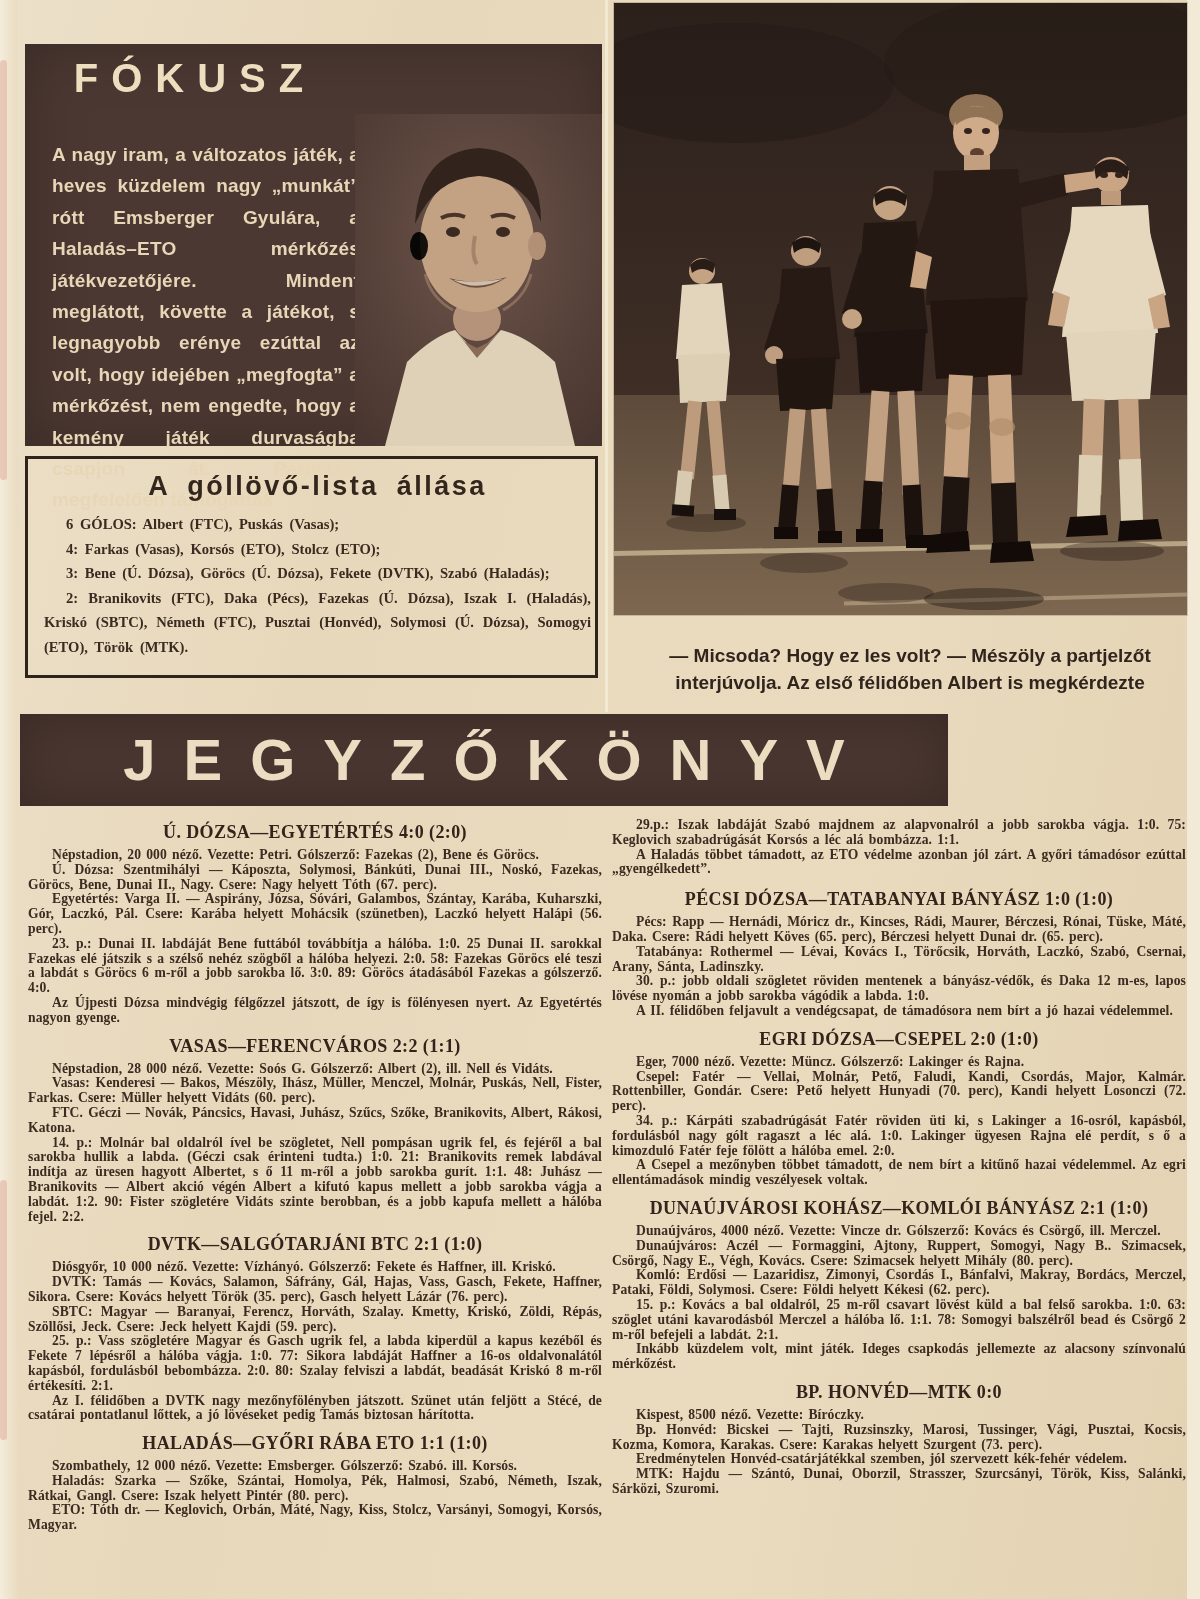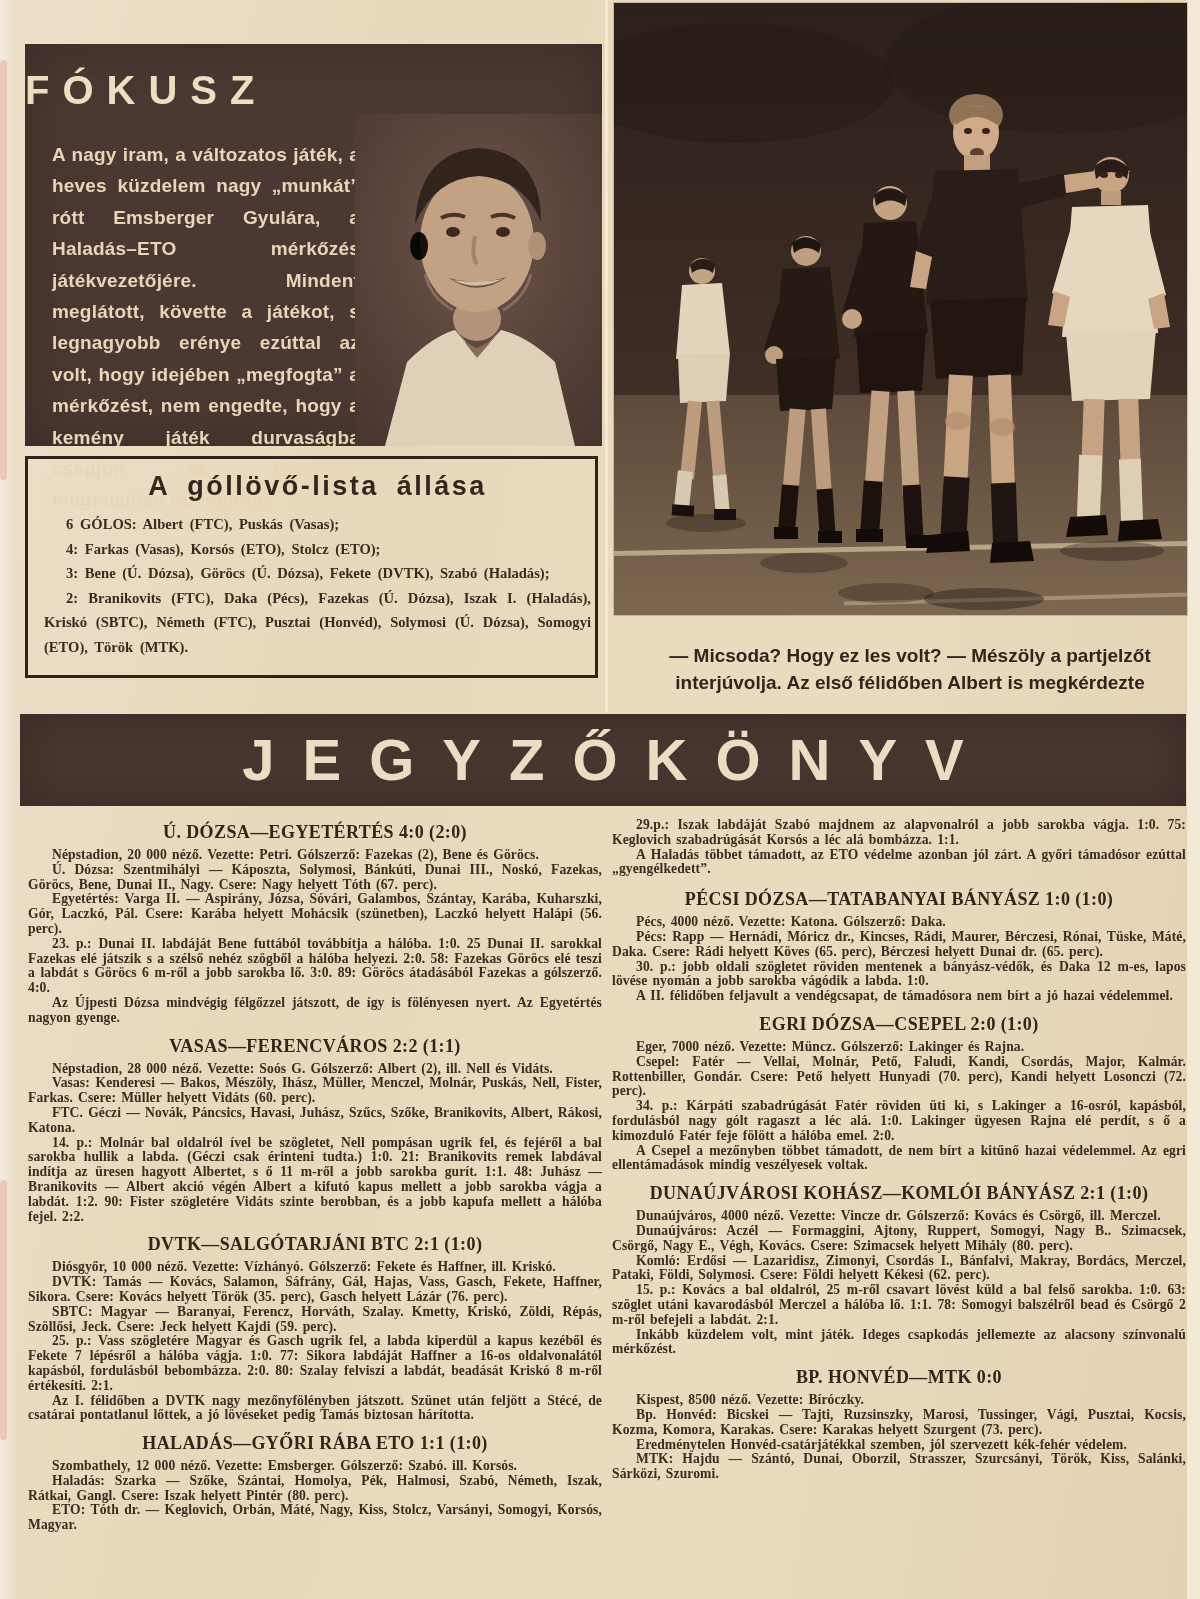--- a/index.html
+++ b/index.html
@@ -10,21 +10,21 @@
         background:linear-gradient(90deg,#f4ecdc,#eadcc2);}
   .bleed{position:absolute;left:0;width:7px;background:rgba(214,140,120,0.35);border-radius:4px;}
   .bleed.b1{top:60px;height:420px;}
   .bleed.b2{top:1180px;height:260px;}
   .margin-right{position:absolute;right:0;top:0;width:13px;height:1599px;background:#f2e9d7;}
   .fold{position:absolute;left:605px;top:0;width:3px;height:712px;background:rgba(250,245,230,0.55);}
 
   
   .fokusz{position:absolute;left:25px;top:44px;width:577px;height:402px;background:#4c3832;
           box-shadow:inset 0 0 60px rgba(0,0,0,0.25);}
-  .fokusz-title{position:absolute;left:0;top:24px;width:340px;margin:0;text-align:left;
+  .fokusz-title{position:absolute;left:0;top:12px;width:340px;margin:0;text-align:center;
           font:bold 40px "Liberation Sans",sans-serif;letter-spacing:13px;color:#ecdfbf;}
   .fokusz-body{position:absolute;left:27px;top:95px;width:308px;margin:0;
           font:bold 19px/31.4px "Liberation Sans",sans-serif;color:#e7d7b7;text-align:justify;
           letter-spacing:0.2px;}
   .portrait{position:absolute;left:330px;top:70px;width:247px;height:332px;}
 
   
   .goal-box{position:absolute;left:25px;top:456px;width:573px;height:222px;box-sizing:border-box;
           border:3px solid #2f241b;padding:10px 4px 0 16px;overflow:hidden;}
   .goal-title{margin:2px 0 10px;text-align:center;font:bold 27px "Liberation Sans",sans-serif;
@@ -32,21 +32,21 @@
   .goal-item{margin:0;font:bold 14.6px/24.6px "Liberation Serif",serif;color:#3a2b21;
           text-align:justify;text-indent:22px;word-spacing:3px;}
 
   
   .match-photo{position:absolute;left:614px;top:3px;width:573px;height:612px;margin:0;
           box-shadow:0 0 0 1px rgba(60,40,30,0.2);}
   .caption{position:absolute;left:606px;top:630px;width:584px;margin:12px;
           font:bold 19px/27px "Liberation Sans",sans-serif;color:#30241d;text-align:center;}
 
   
-  .banner{position:absolute;left:20px;top:714px;width:1166px;height:92px;background:#4a3630;
+  .banner{position:absolute;left:20px;top:714px;width:928px;height:92px;background:#4a3630;
           color:#eaddc1;font:bold 58px/92px "Liberation Sans",sans-serif;text-align:center;
           letter-spacing:28px;text-indent:28px;white-space:nowrap;
           box-shadow:inset 0 0 50px rgba(0,0,0,0.25);}
 
   
   .col{position:absolute;top:812px;width:574px;height:787px;overflow:hidden;}
   .col-left{left:28px;}
   .col-right{left:612px;}
   .h{margin:9px 0 5px;text-align:center;font:bold 18px/22px "Liberation Serif",serif;
      color:#32241b;letter-spacing:0.4px;}
@@ -247,22 +247,22 @@
     <p class="p">Szombathely, 12 000 néző. Vezette: Emsberger. Gólszerző: Szabó. ill. Korsós.</p>
     <p class="p">Haladás: Szarka — Szőke, Szántai, Homolya, Pék, Halmosi, Szabó, Németh, Iszak, Rátkai, Gangl. Csere: Iszak helyett Pintér (80. perc).</p>
     <p class="p">ETO: Tóth dr. — Keglovich, Orbán, Máté, Nagy, Kiss, Stolcz, Varsányi, Somogyi, Korsós, Magyar.</p>
   </div>
 
   <div class="col col-right">
     <p class="p" style="margin-top:6px;">29.p.: Iszak labdáját Szabó majdnem az alapvonalról a jobb sarokba vágja. 1:0. 75: Keglovich szabadrúgását Korsós a léc alá bombázza. 1:1.</p>
     <p class="p">A Haladás többet támadott, az ETO védelme azonban jól zárt. A győri támadósor ezúttal „gyengélkedett”.</p>
 
     <h3 class="h first">PÉCSI DÓZSA—TATABANYAI BÁNYÁSZ 1:0 (1:0)</h3>
-    <p class="p">Pécs, 4000 néző. Vezette: Katona. Gólszerző: Daka.</p>
     <p class="p">Pécs: Rapp — Hernádi, Móricz dr., Kincses, Rádi, Maurer, Bérczesi, Rónai, Tüske, Máté, Daka. Csere: Rádi helyett Köves (65. perc), Bérczesi helyett Dunai dr. (65. perc).</p>
+    <p class="p">Tatabánya: Rothermel — Lévai, Kovács I., Törőcsik, Horváth, Laczkó, Szabó, Csernai, Arany, Sánta, Ladinszky.</p>
     <p class="p">30. p.: jobb oldali szögletet röviden mentenek a bányász-védők, és Daka 12 m-es, lapos lövése nyomán a jobb sarokba vágódik a labda. 1:0.</p>
     <p class="p">A II. félidőben feljavult a vendégcsapat, de támadósora nem bírt a jó hazai védelemmel.</p>
 
     <h3 class="h">EGRI DÓZSA—CSEPEL 2:0 (1:0)</h3>
     <p class="p">Eger, 7000 néző. Vezette: Müncz. Gólszerző: Lakinger és Rajna.</p>
     <p class="p">Csepel: Fatér — Vellai, Molnár, Pető, Faludi, Kandi, Csordás, Major, Kalmár. Rottenbiller, Gondár. Csere: Pető helyett Hunyadi (70. perc), Kandi helyett Losonczi (72. perc).</p>
     <p class="p">34. p.: Kárpáti szabadrúgását Fatér röviden üti ki, s Lakinger a 16-osról, kapásból, fordulásból nagy gólt ragaszt a léc alá. 1:0. Lakinger ügyesen Rajna elé perdít, s ő a kimozduló Fatér feje fölött a hálóba emel. 2:0.</p>
     <p class="p">A Csepel a mezőnyben többet támadott, de nem bírt a kitűnő hazai védelemmel. Az egri ellentámadások mindig veszélyesek voltak.</p>
 
     <h3 class="h">DUNAÚJVÁROSI KOHÁSZ—KOMLÓI BÁNYÁSZ 2:1 (1:0)</h3>

